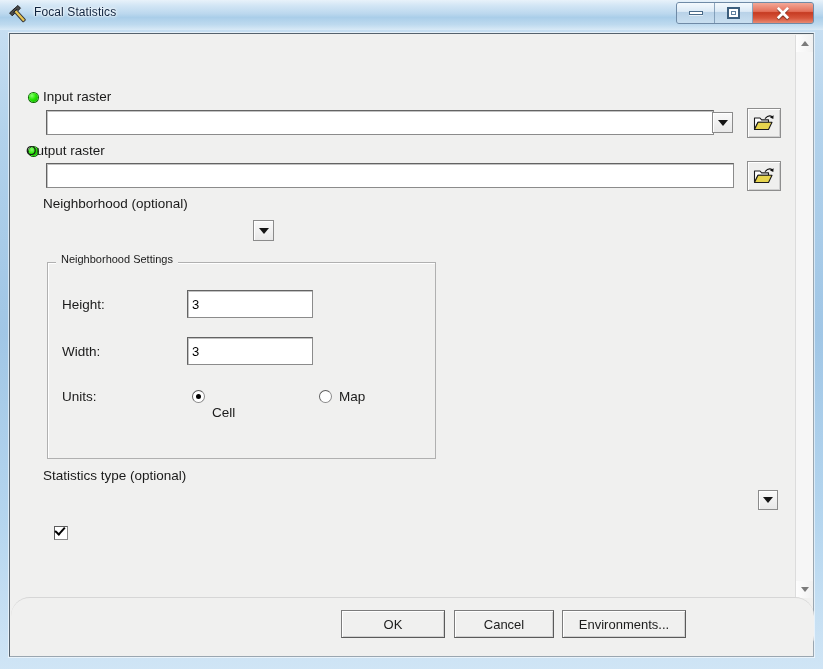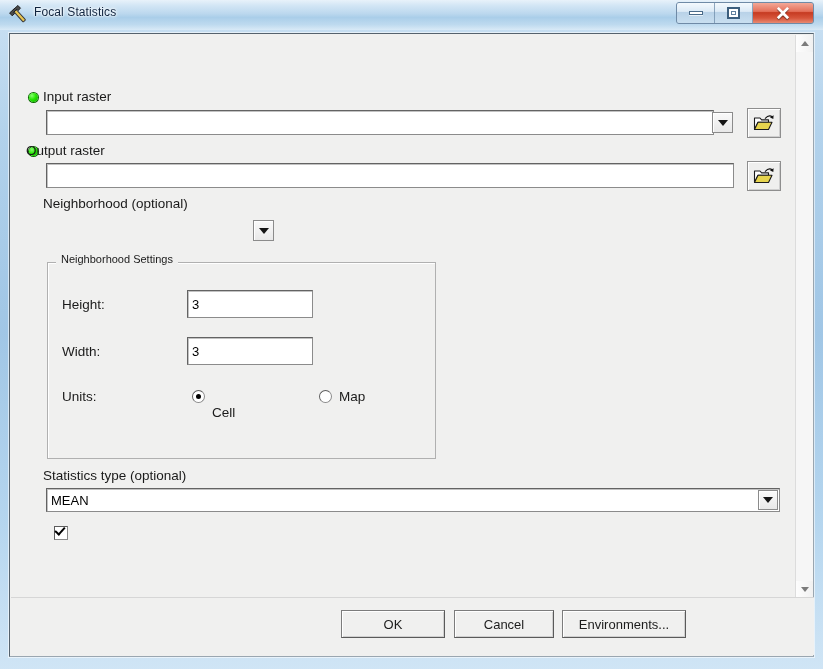--- a/index.html
+++ b/index.html
@@ -168,20 +168,21 @@
     background: #f6f6f6;
   }
 
   
   #buttonbar {
     position: absolute;
     left: 1px; bottom: 1px;
     width: 803px; height: 58px;
     background: #f0f0ef;
     border-top: 1px solid #d6d6d6;
+    border-radius: 19px;
   }
   .dlgbtn {
     position: absolute;
     top: 12px;
     height: 28px;
     background: #f0f0ef;
     border: 1px solid #7c7c7c;
     border-right-color: #5a5a5a;
     border-bottom-color: #5a5a5a;
     box-shadow: inset 1px 1px 0 #ffffff, inset -1px -1px 0 #d0d0d0;
@@ -399,21 +400,20 @@
 
       <div class="radio" style="left:182px; top:356px;">
         <span class="dot"></span>
       </div>
       <span class="radio-label" style="left:202px; top:355px;margin-top:16px;">Cell</span>
 
       <div class="radio" style="left:309px; top:356px;"></div>
       <span class="radio-label" style="left:329px; top:355px;">Map</span>
 
       <span class="fld-label" style="left:33px; top:434px;">Statistics type (optional)</span>
-      <div class="txtbox" style="left:36px; top:454px; width:734px; height:24px;">MEAN</div>
       <div class="combo-arrow" style="left:748px; top:456px; width:20px; height:20px;">
         <span class="tri"></span>
       </div>
 
       <div class="checkbox" style="left:44px; top:492px;">
         <span class="tick"></span>
       </div>
 
     </div>
 

